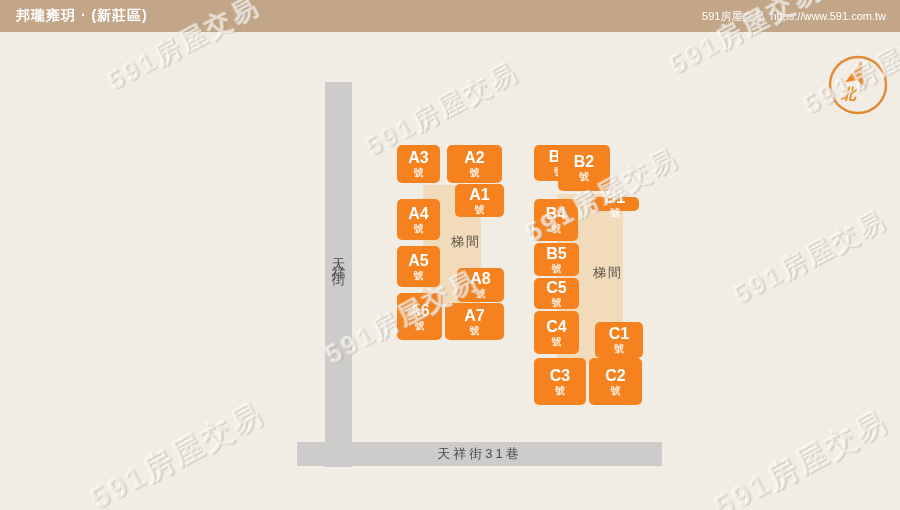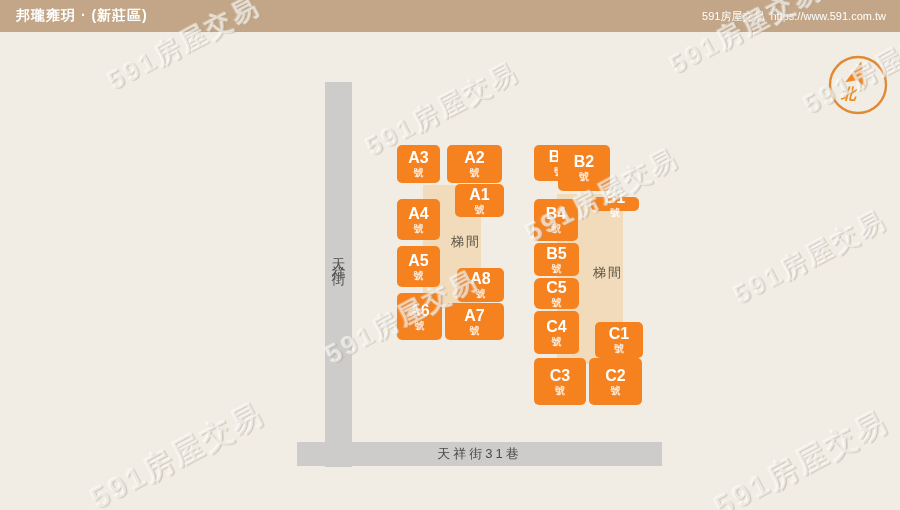--- a/index.html
+++ b/index.html
@@ -69,21 +69,21 @@
   .unit-A4{left:375px;top:199px;width:43px;height:41px;}
   .unit-A5{left:375px;top:246px;width:43px;height:41px;}
   .unit-A8{left:435px;top:268px;width:47px;height:34px;}
   .unit-A6{left:375px;top:293px;width:45px;height:47px;}
   .unit-A7{left:423px;top:303px;width:59px;height:37px;}
   .unit-B3{left:512px;top:145px;width:50px;height:36px;}
   .unit-B2{left:536px;top:145px;width:52px;height:46px;}
   .unit-B4{left:512px;top:199px;width:44px;height:42px;}
   .unit-B1{left:569px;top:197px;width:48px;height:14px;}
   .unit-B5{left:512px;top:243px;width:45px;height:33px;}
-  .unit-C5{left:512px;top:278px;width:45px;height:31px;border-radius:6px;}
+  .unit-C5{left:512px;top:278px;width:45px;height:31px;}
   .unit-C4{left:512px;top:311px;width:45px;height:43px;}
   .unit-C1{left:573px;top:322px;width:48px;height:36px;}
   .unit-C3{left:512px;top:358px;width:52px;height:47px;}
   .unit-C2{left:567px;top:358px;width:53px;height:47px;}
 
   
   .compass{position:absolute;left:827px;top:54px;width:62px;height:62px;z-index:4;}
 
   
   .wm{

